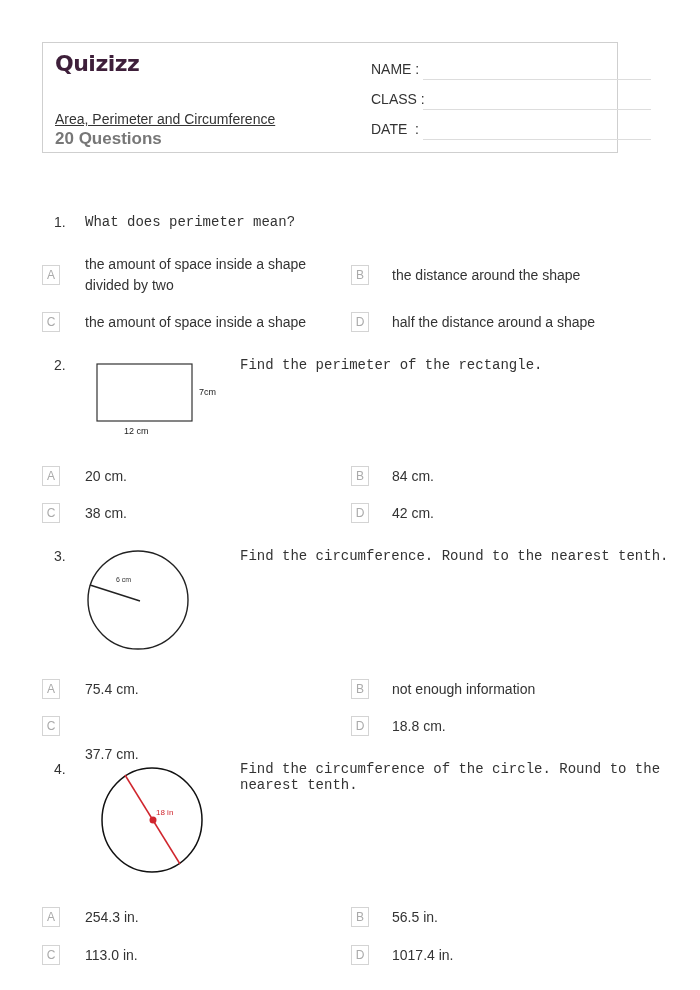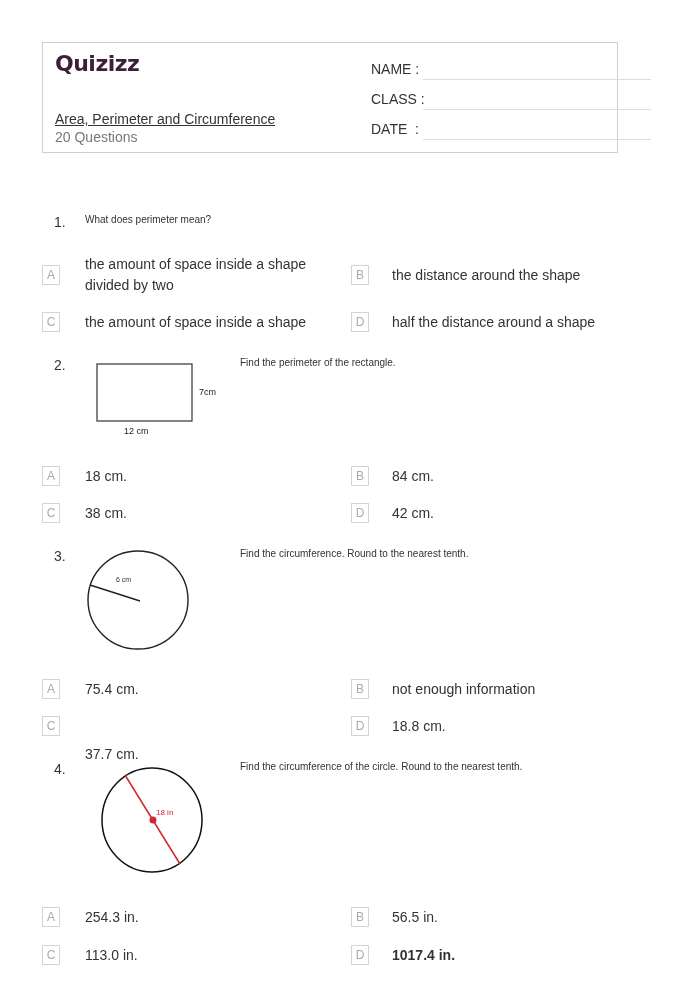--- a/index.html
+++ b/index.html
@@ -3,26 +3,26 @@
 <meta charset="utf-8">
 <style>
   html, body { margin:0; padding:0; background:#ffffff; }
   body { width:700px; height:990px; position:relative; overflow:hidden;
          font-family:"Liberation Sans", "DejaVu Sans", sans-serif; color:#333; }
   .header-box { position:absolute; left:42px; top:42px; width:576px; height:111px;
                 border:1px solid #cfcfcf; box-sizing:border-box; }
   .logo { position:absolute; left:12px; top:8px; font-size:22px; font-weight:bold;
           color:#3e1f3a; letter-spacing:-0.5px; font-family:"DejaVu Sans", sans-serif; }
   .ws-title { position:absolute; left:12px; top:68px; font-size:14px; color:#333;text-decoration:underline; }
-  .ws-count { position:absolute; left:12px; top:86px; font-size:14px; color:#777; }
+  .ws-count { position:absolute; left:12px; top:86px; font-size:17px; color:#777;font-weight:bold; }
   .field { position:absolute; left:328px; font-size:14px; color:#333; width:280px; height:20px; }
   .field .lbl { position:absolute; left:0; top:0; }
   .field .line { position:absolute; left:52px; right:0; top:18px; border-bottom:1px solid #ddd; }
   .q-num { position:absolute; left:54px; font-size:14px; color:#333; }
-  .q-text { position:absolute; font-size:10px; color:#333; }
+  .q-text { position:absolute; font-size:14px; color:#333;font-family:Liberation Mono, monospace; }
   .opt-box { position:absolute; width:18px; height:20px; border:1px solid #d4d4d4;
              box-sizing:border-box; font-size:12px; color:#aaa; text-align:center; line-height:18px; }
   .opt-text { position:absolute; font-size:14px; color:#333; line-height:21px; }
   svg { position:absolute; overflow:visible; }
 </style>
 </head>
 <body>
 
 <div class="header-box">
   <div class="logo">Quizizz</div>
@@ -61,21 +61,21 @@
 <div>
   <div class="q-num" style="top:357px;">2.</div>
   <svg width="140" height="90" style="left:90px; top:360px;">
     <rect x="7" y="4" width="95" height="57" fill="none" stroke="#333" stroke-width="1.2"></rect>
   </svg>
   <div style="position:absolute; left:199px; top:387px; font-size:9px; font-family:'Liberation Sans',sans-serif; color:#222;">7cm</div>
   <div style="position:absolute; left:124px; top:426px; font-size:9px; font-family:Liberation Sans, sans-serif; color:#222;">12 cm</div>
   <div class="q-text" style="left:240px; top:357px;">Find the perimeter of the rectangle.</div>
 
   <div class="opt-box" style="left:42px; top:466px;">A</div>
-  <div class="opt-text" style="left:85px; top:466px;">18 cm.</div>
+  <div class="opt-text" style="left:85px; top:466px;">20 cm.</div>
   <div class="opt-box" style="left:351px; top:466px;">B</div>
   <div class="opt-text" style="left:392px; top:466px;">84 cm.</div>
 
   <div class="opt-box" style="left:42px; top:503px;">C</div>
   <div class="opt-text" style="left:85px; top:503px;">38 cm.</div>
   <div class="opt-box" style="left:351px; top:503px;">D</div>
   <div class="opt-text" style="left:392px; top:503px;text-align:right;">42 cm.</div>
 </div>
 
 <div>
@@ -109,14 +109,14 @@
   <div class="q-text" style="left:240px; top:761px;">Find the circumference of the circle. Round to the nearest tenth.</div>
 
   <div class="opt-box" style="left:42px; top:907px;">A</div>
   <div class="opt-text" style="left:85px; top:907px;">254.3 in.</div>
   <div class="opt-box" style="left:351px; top:907px;">B</div>
   <div class="opt-text" style="left:392px; top:907px;">56.5 in.</div>
 
   <div class="opt-box" style="left:42px; top:945px;">C</div>
   <div class="opt-text" style="left:85px; top:945px;">113.0 in.</div>
   <div class="opt-box" style="left:351px; top:945px;">D</div>
-  <div class="opt-text" style="left:392px; top:945px;font-weight:bold;">1017.4 in.</div>
+  <div class="opt-text" style="left:392px; top:945px;">1017.4 in.</div>
 </div>
 
 </body></html>

